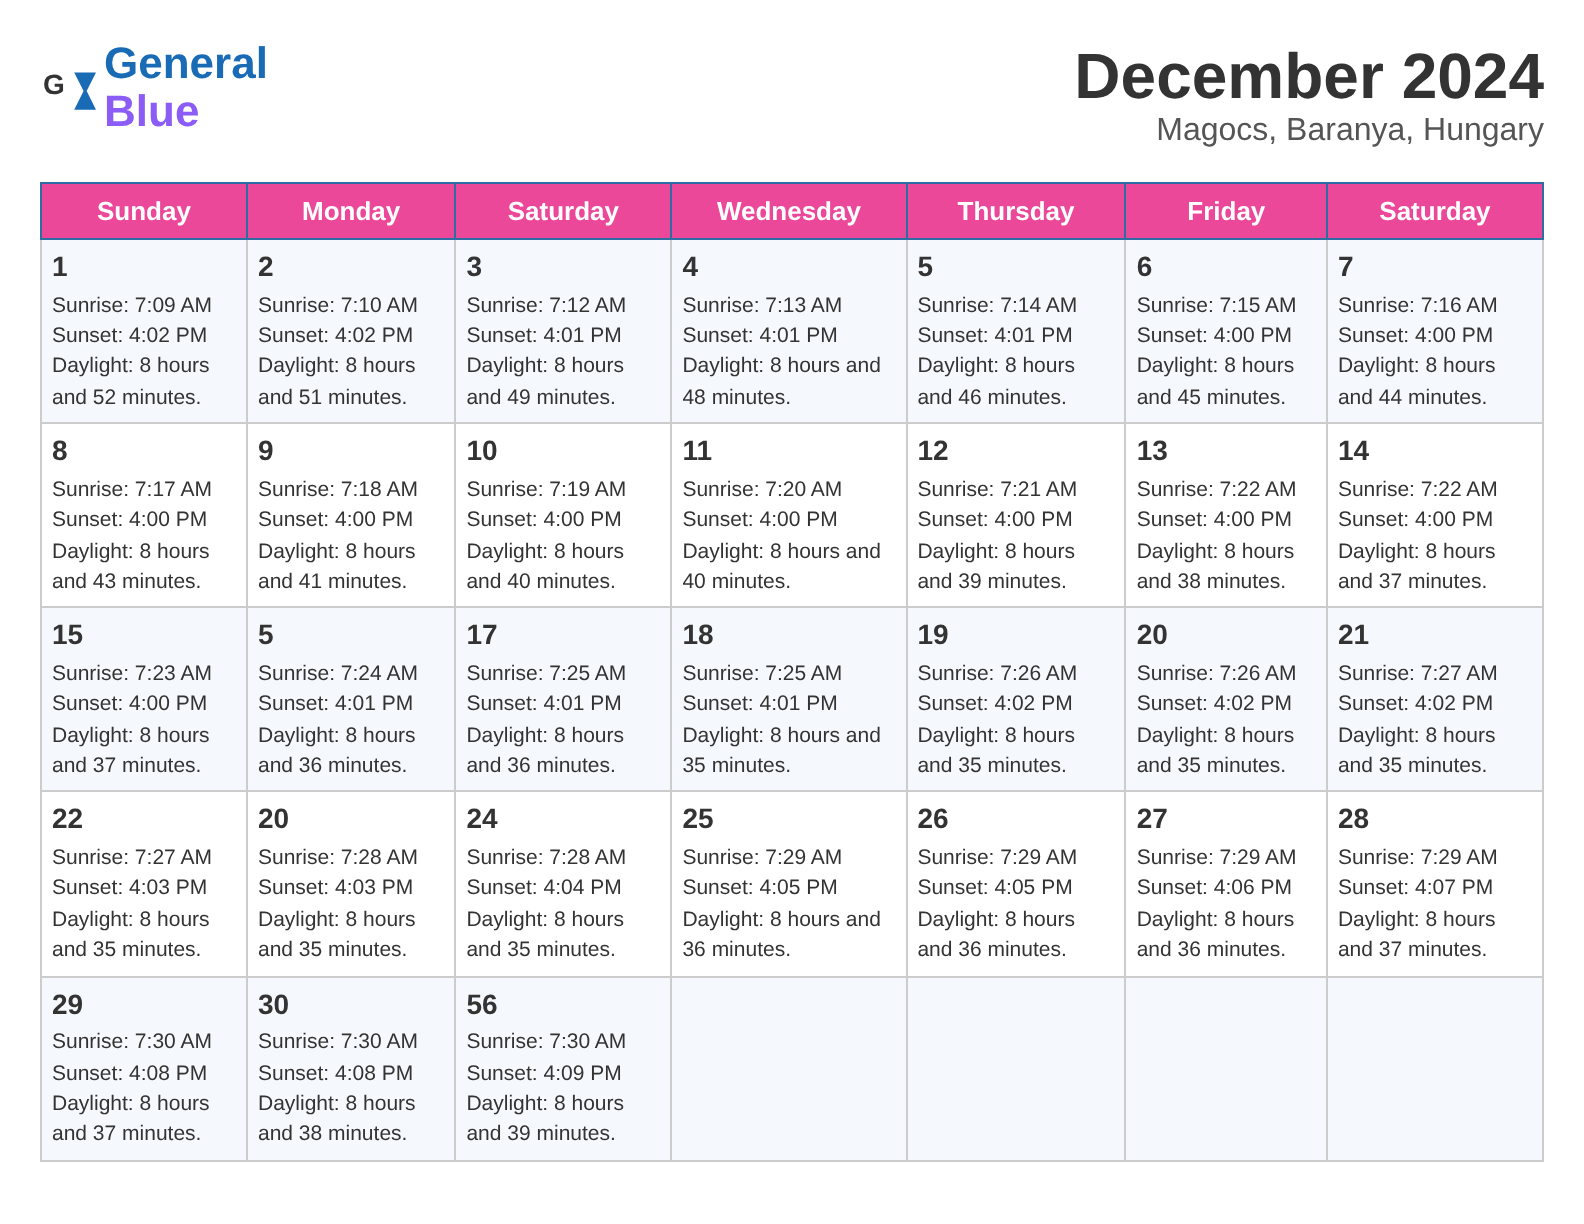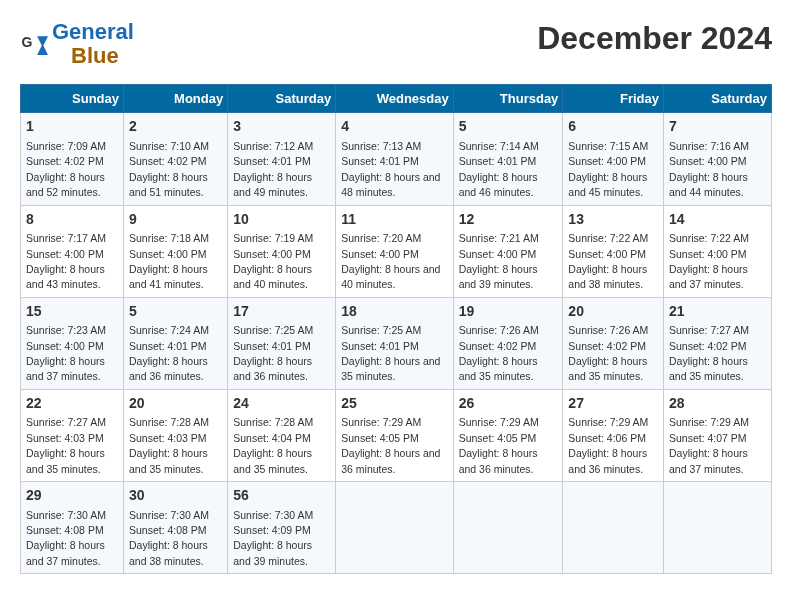--- a/index.html
+++ b/index.html
@@ -44,24 +44,24 @@
     .subtitle {
       font-size: 16px;
       color: #555;
     }
     table {
       width: 100%;
       border-collapse: collapse;
       font-size: 11px;
     }
     thead tr th {
-      background-color: #0369a1;
+      background-color: #ec4899;
       color: #fff;
       padding: 6px 4px;
-      text-align: right;
+      text-align: center;
       font-size: 13px;
       font-weight: bold;
       border: 1px solid #2e6da4;
     }
     tbody tr td {
       border: 1px solid #ccc;
       padding: 4px 5px;
       vertical-align: top;
       color: #333;
       line-height: 1.4;
@@ -91,26 +91,27 @@
 
 <div class="header-area">
   <div class="logo">
     <svg class="logo-icon" viewBox="0 0 36 36">
       <text x="2" y="22" font-size="18" font-weight="bold" fill="#333">G</text>
       <polygon points="22,8 36,8 30,20 36,32 22,32 28,20" fill="#1a6bb5"></polygon>
     </svg>
     <div>
       <div class="logo-text">
         <span>General</span><br>
-        <span style="color:#a16207;margin-left:19px;">Blue</span>
+        <span style="color:#8b5cf6;">Blue</span>
       </div>
     </div>
   </div>
   <div class="title-area">
     <div class="main-title">December 2024</div>
+    <div class="subtitle">Magocs, Baranya, Hungary</div>
   </div>
 </div>
 
 <table>
   <thead>
     <tr>
     <th>Sunday</th>
         <th>Monday</th>
         <th>Saturday</th>
         <th>Wednesday</th>

